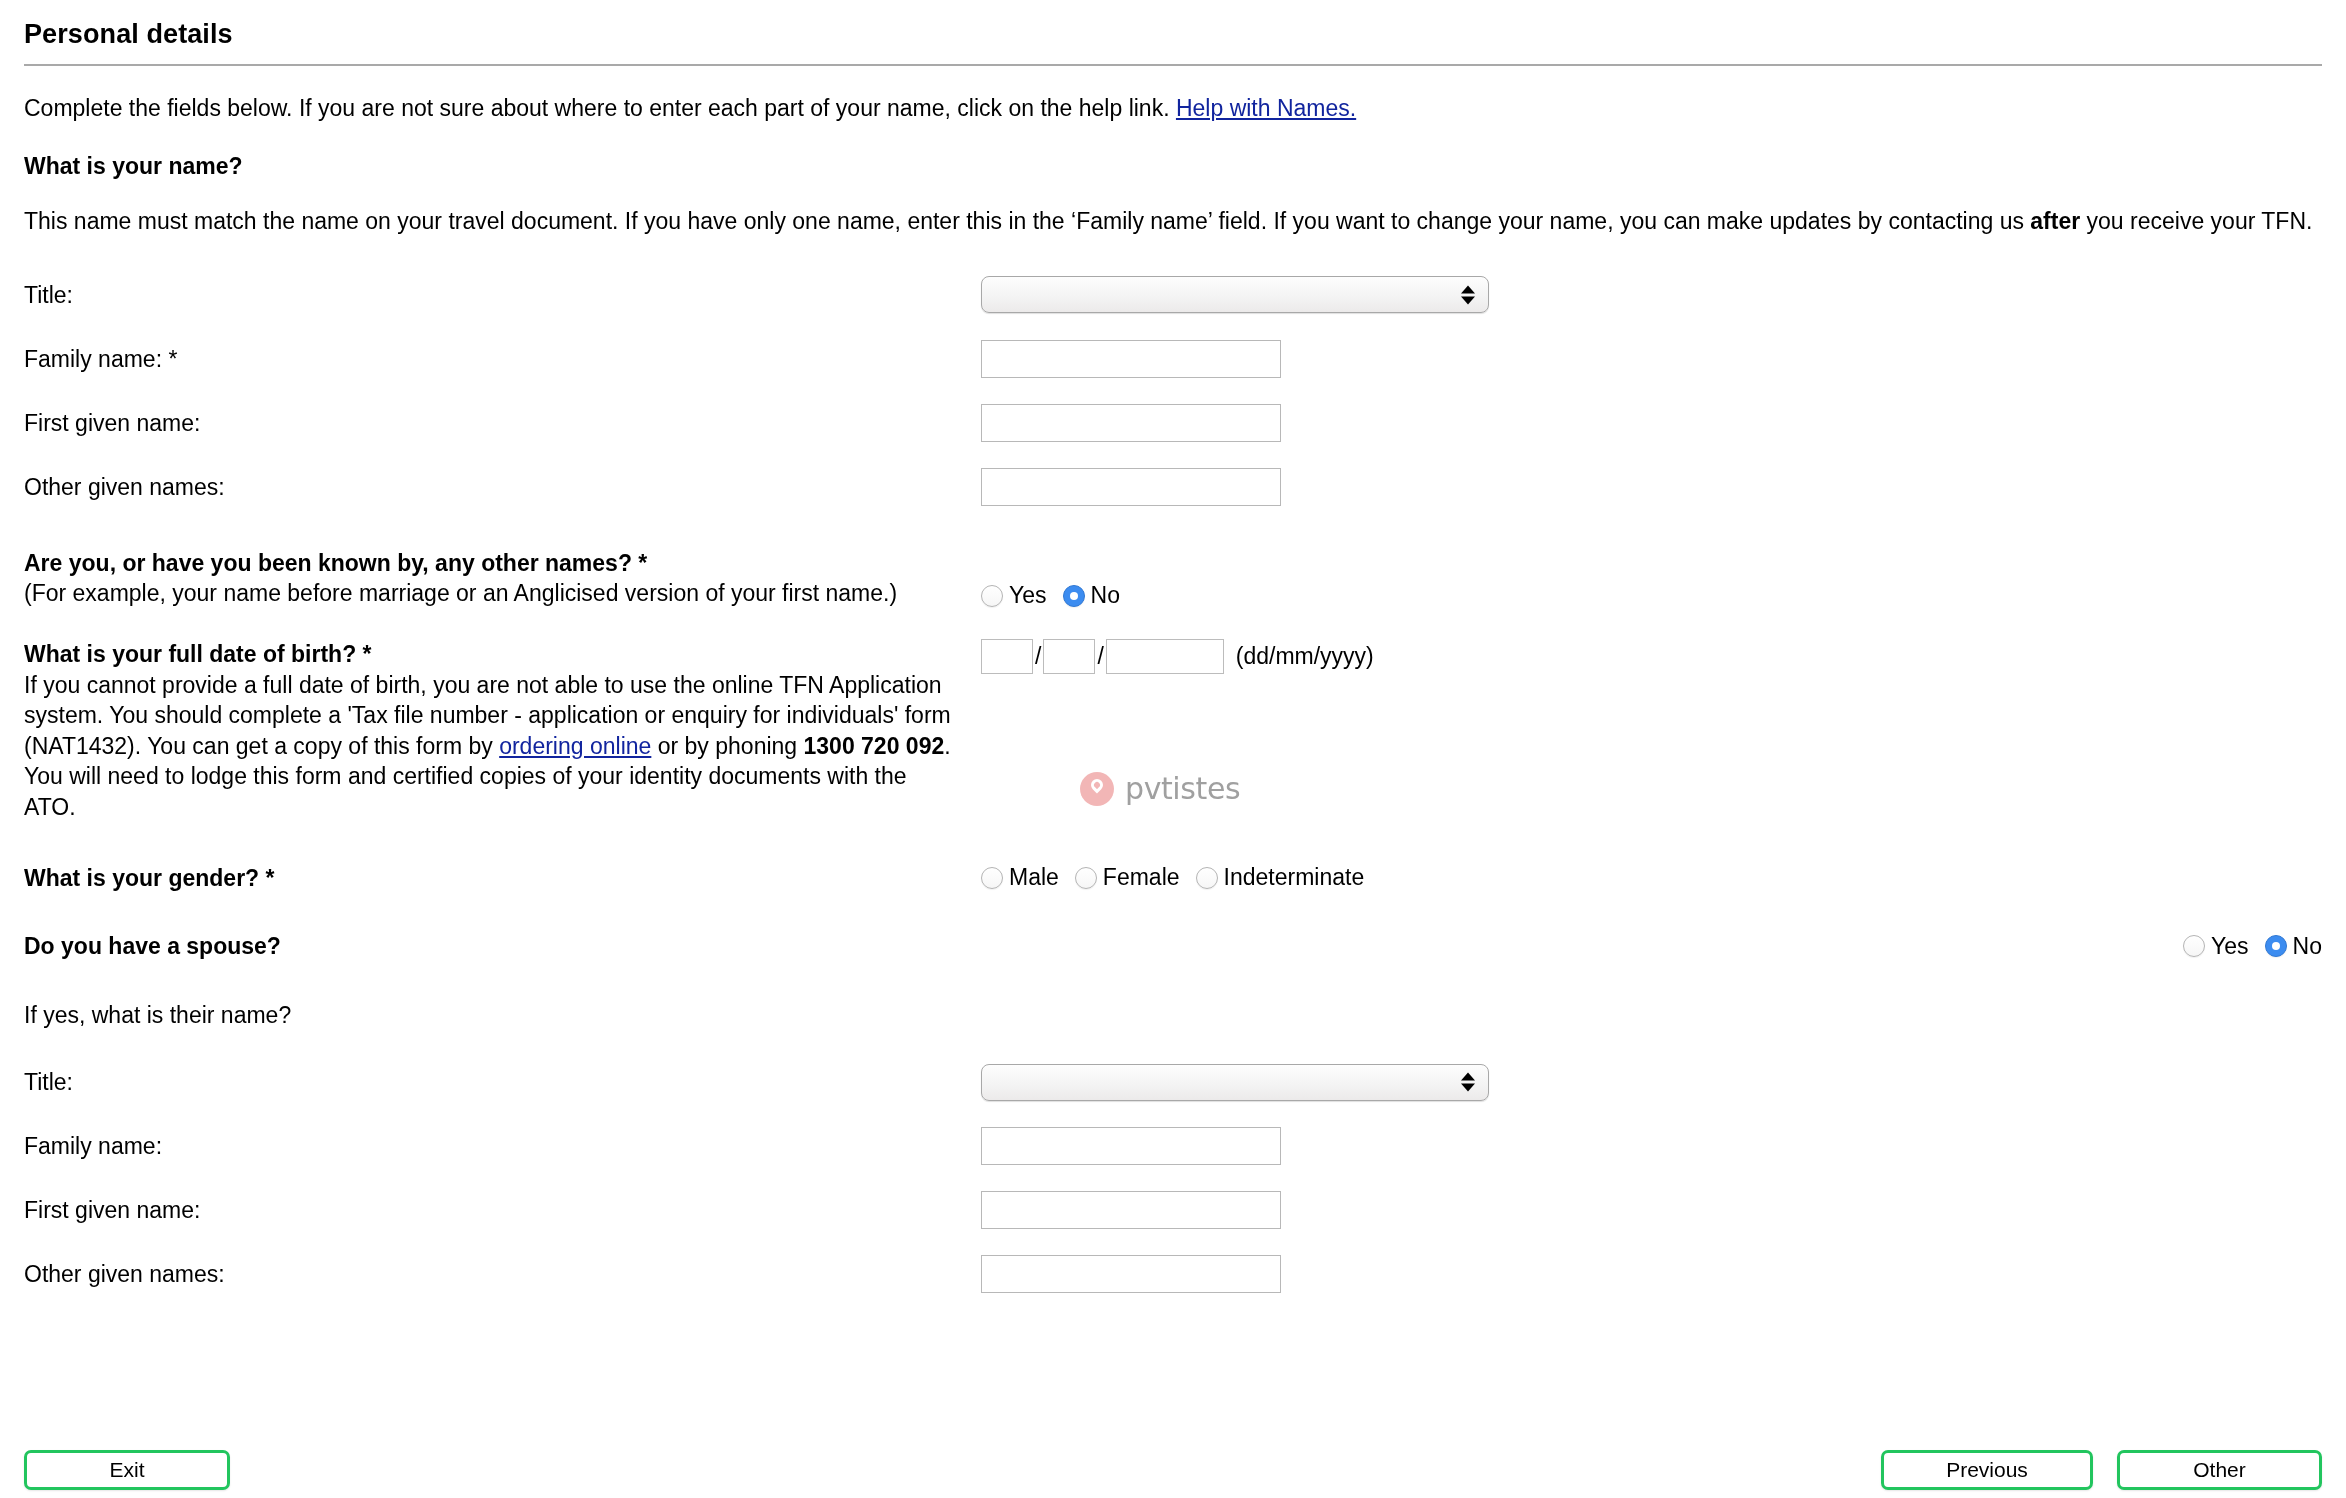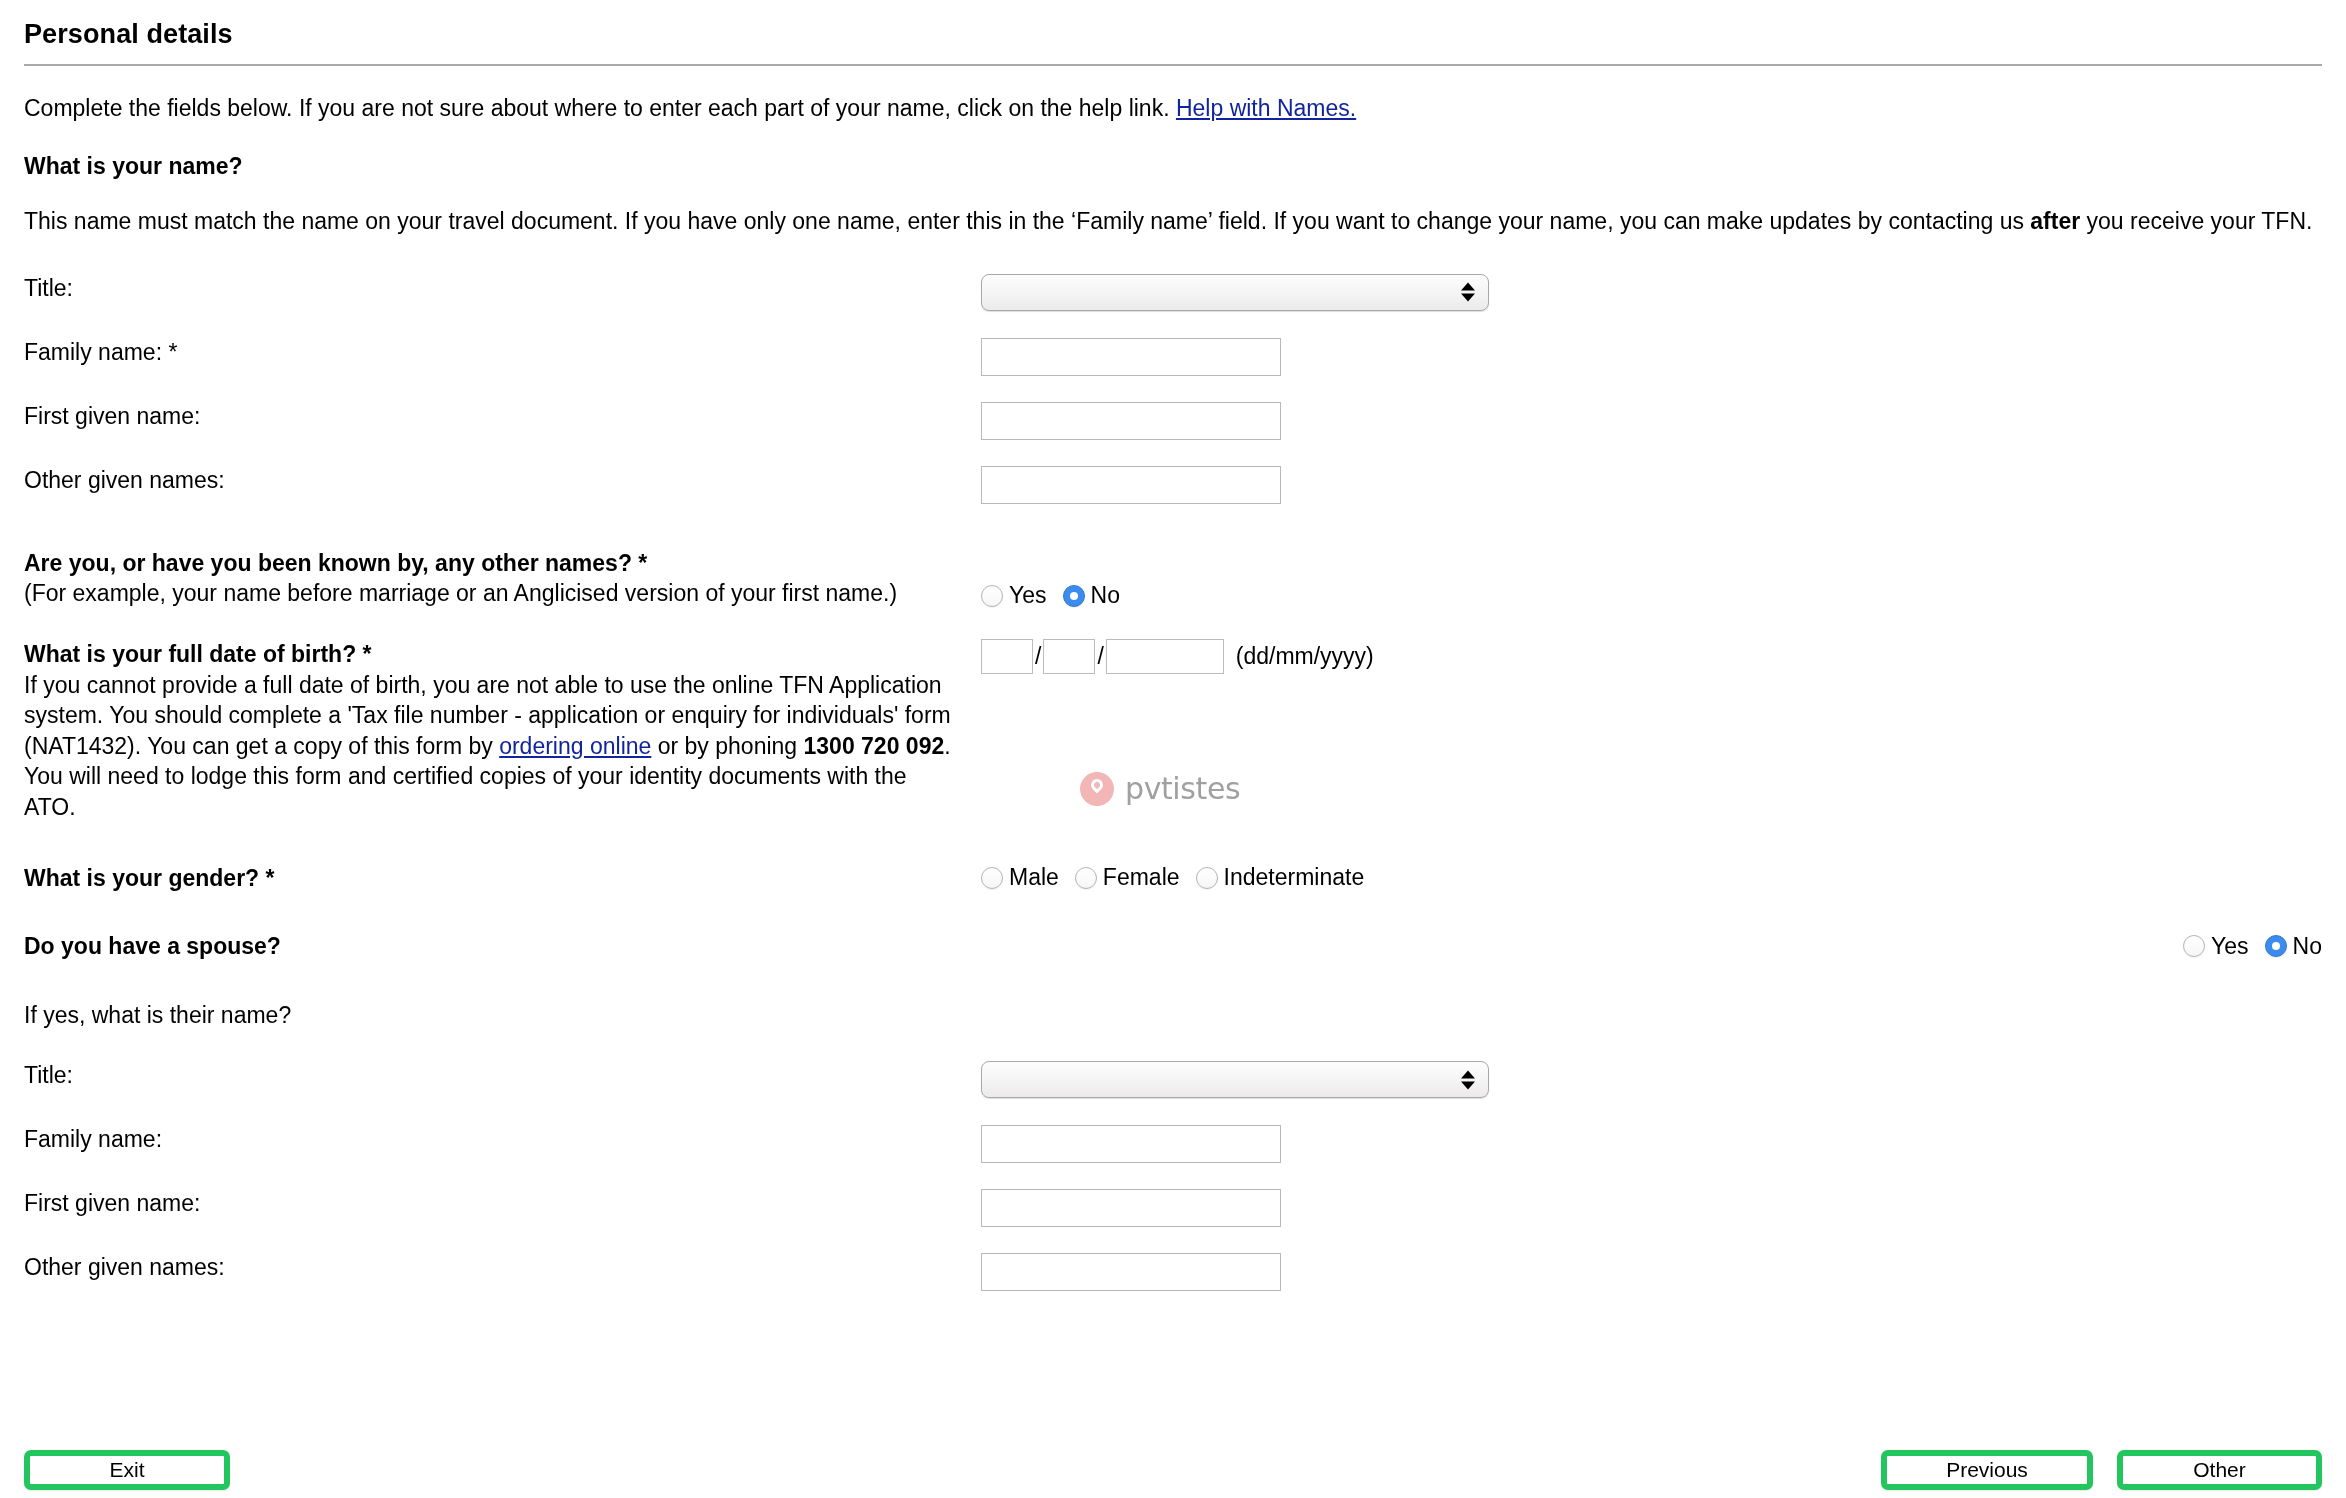--- a/index.html
+++ b/index.html
@@ -60,21 +60,21 @@
     font-size: 23px;
     line-height: 1.38;
     margin: 24px 0 0 0;
     max-width: 2290px;
   }
   .para b { font-weight: bold; }
 
   
   .form-row {
     display: flex;
-    align-items: flex-start;
+    align-items: center;
     min-height: 42px;
     margin-top: 22px;
   }
   .form-row .lbl {
     width: 957px;
     flex: 0 0 957px;
     font-size: 23px;
     line-height: 1.25;
   }
   .form-row.first-field { margin-top: 36px; }
@@ -262,21 +262,21 @@
     right: 24px;
     bottom: 26px;
     display: flex;
     align-items: center;
     justify-content: space-between;
   }
   .btn {
     font-family: "Liberation Sans", sans-serif;
     font-size: 21px;
     background: #ffffff;
-    border: 6px solid #22c55e;
+    border: 3px solid #22c55e;
     border-radius: 7px;
     box-shadow: 0 1px 2px rgba(0,0,0,0.10);
     height: 40px;
     cursor: pointer;
     color: #000;
     padding: 0 10px;
   }
   .btn-exit { width: 206px; }
   .btn-prev { width: 212px; }
   .btn-next { width: 205px; }

